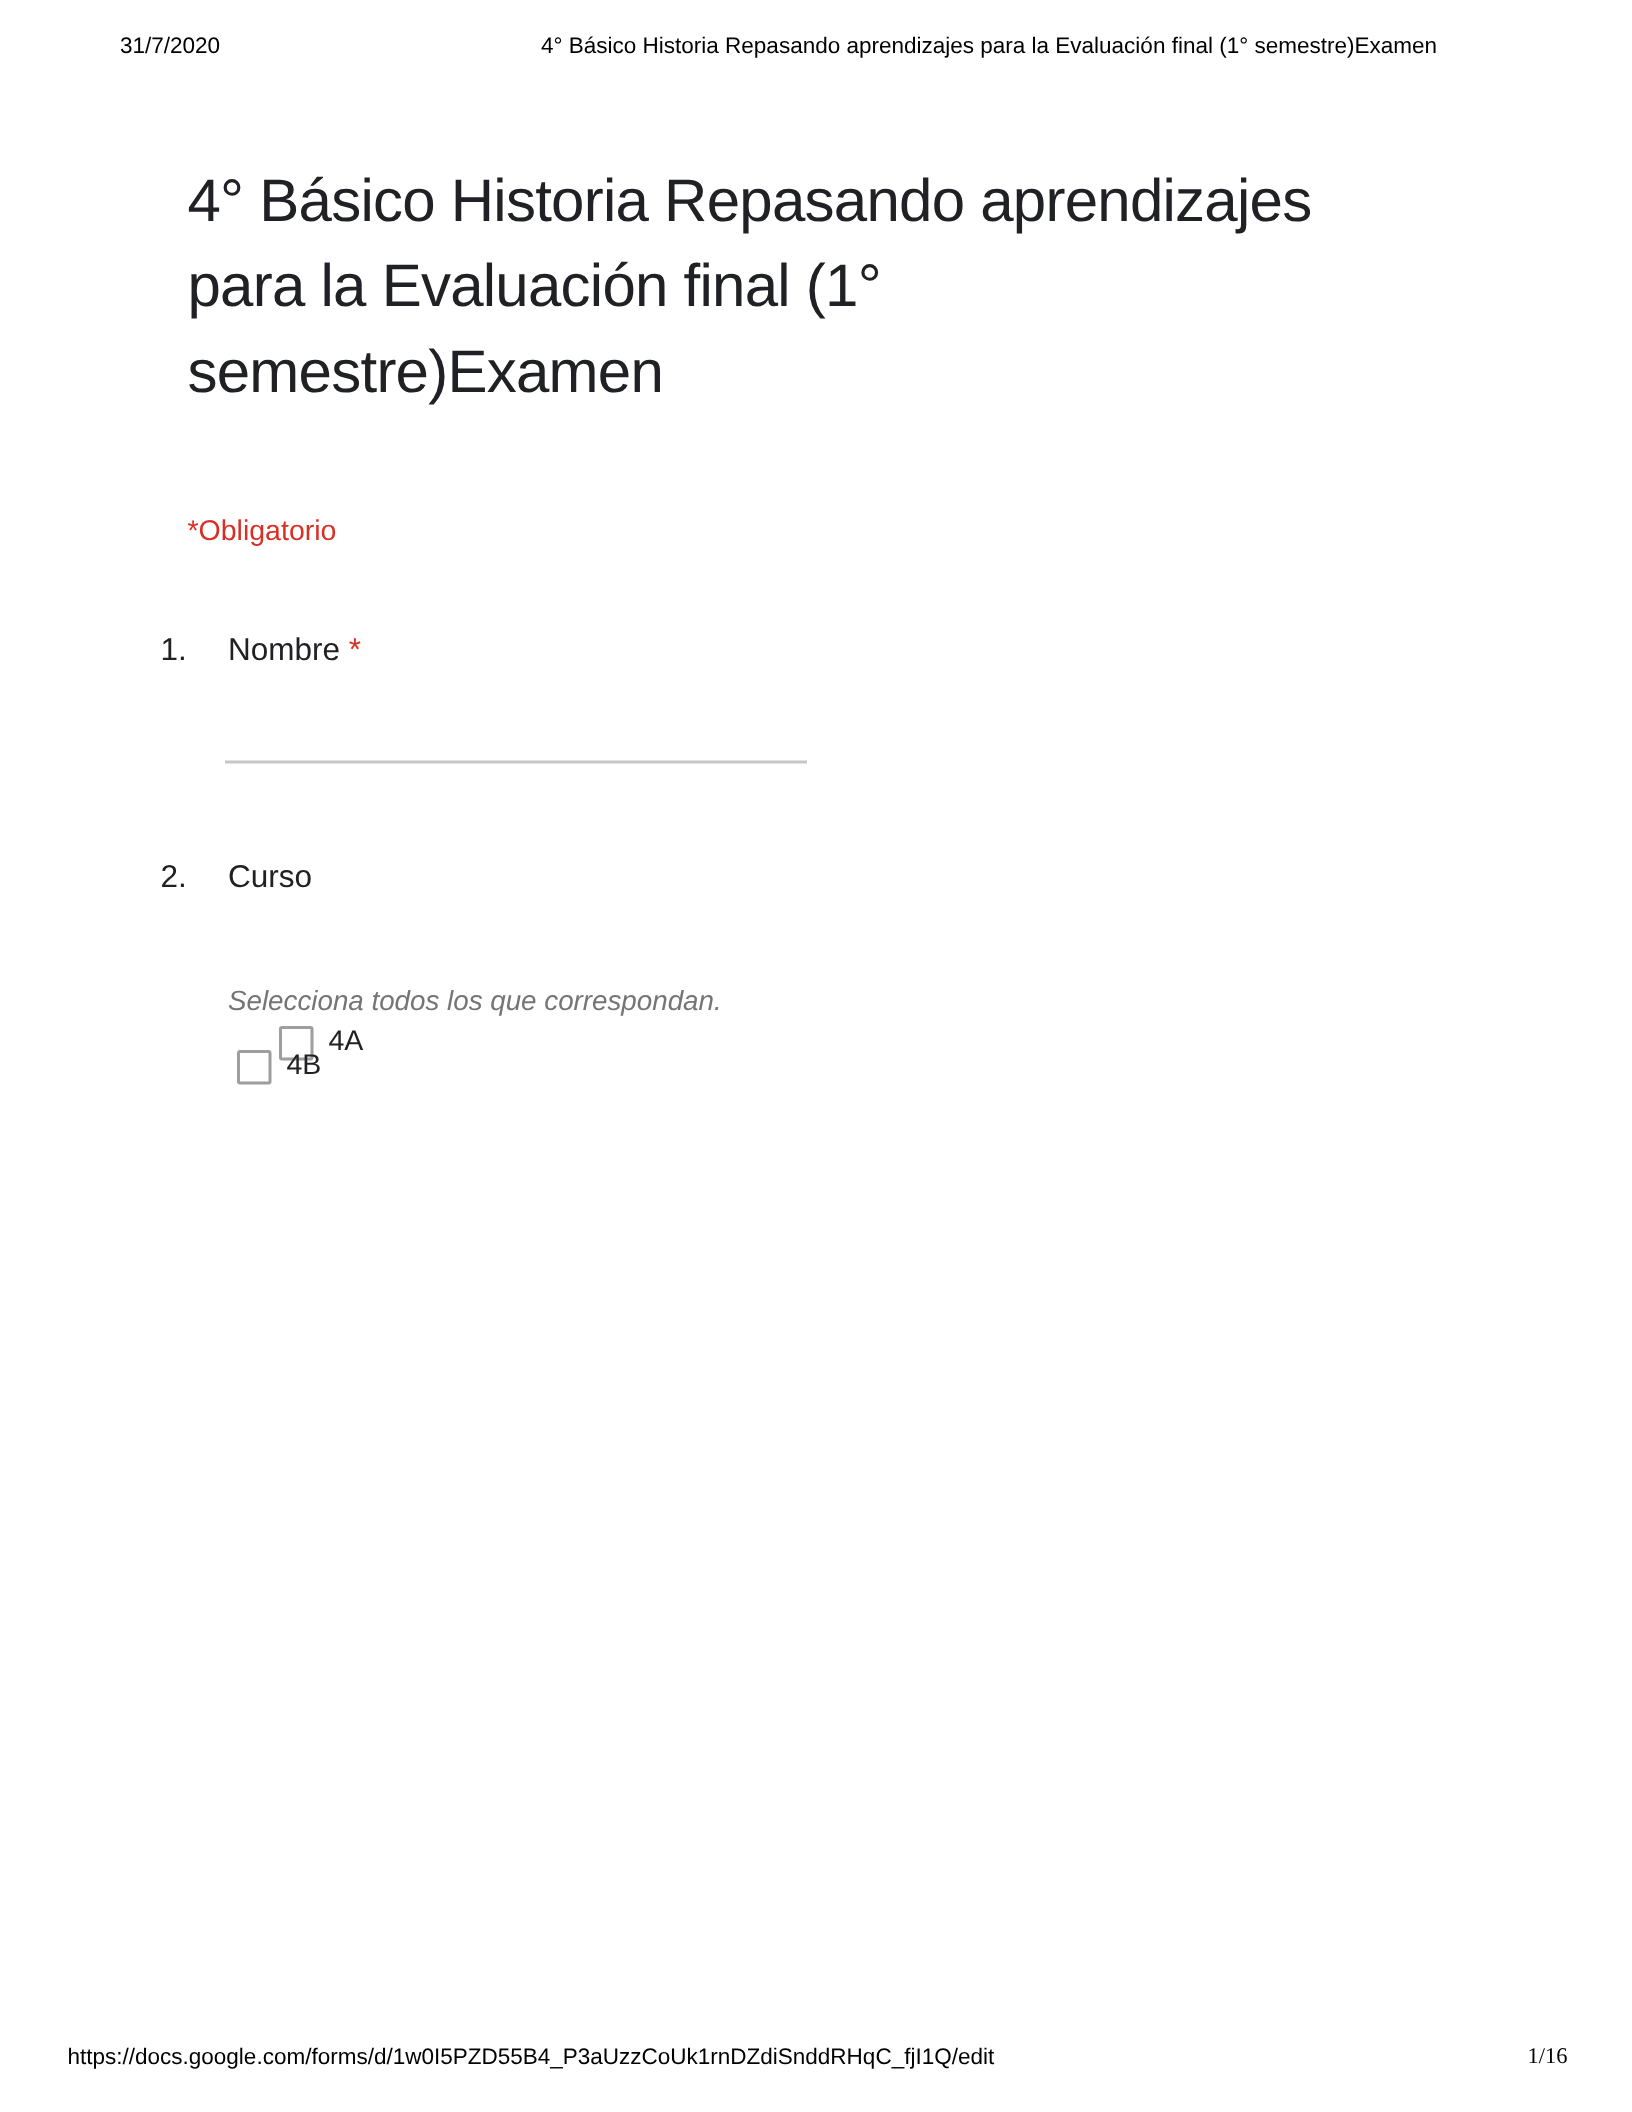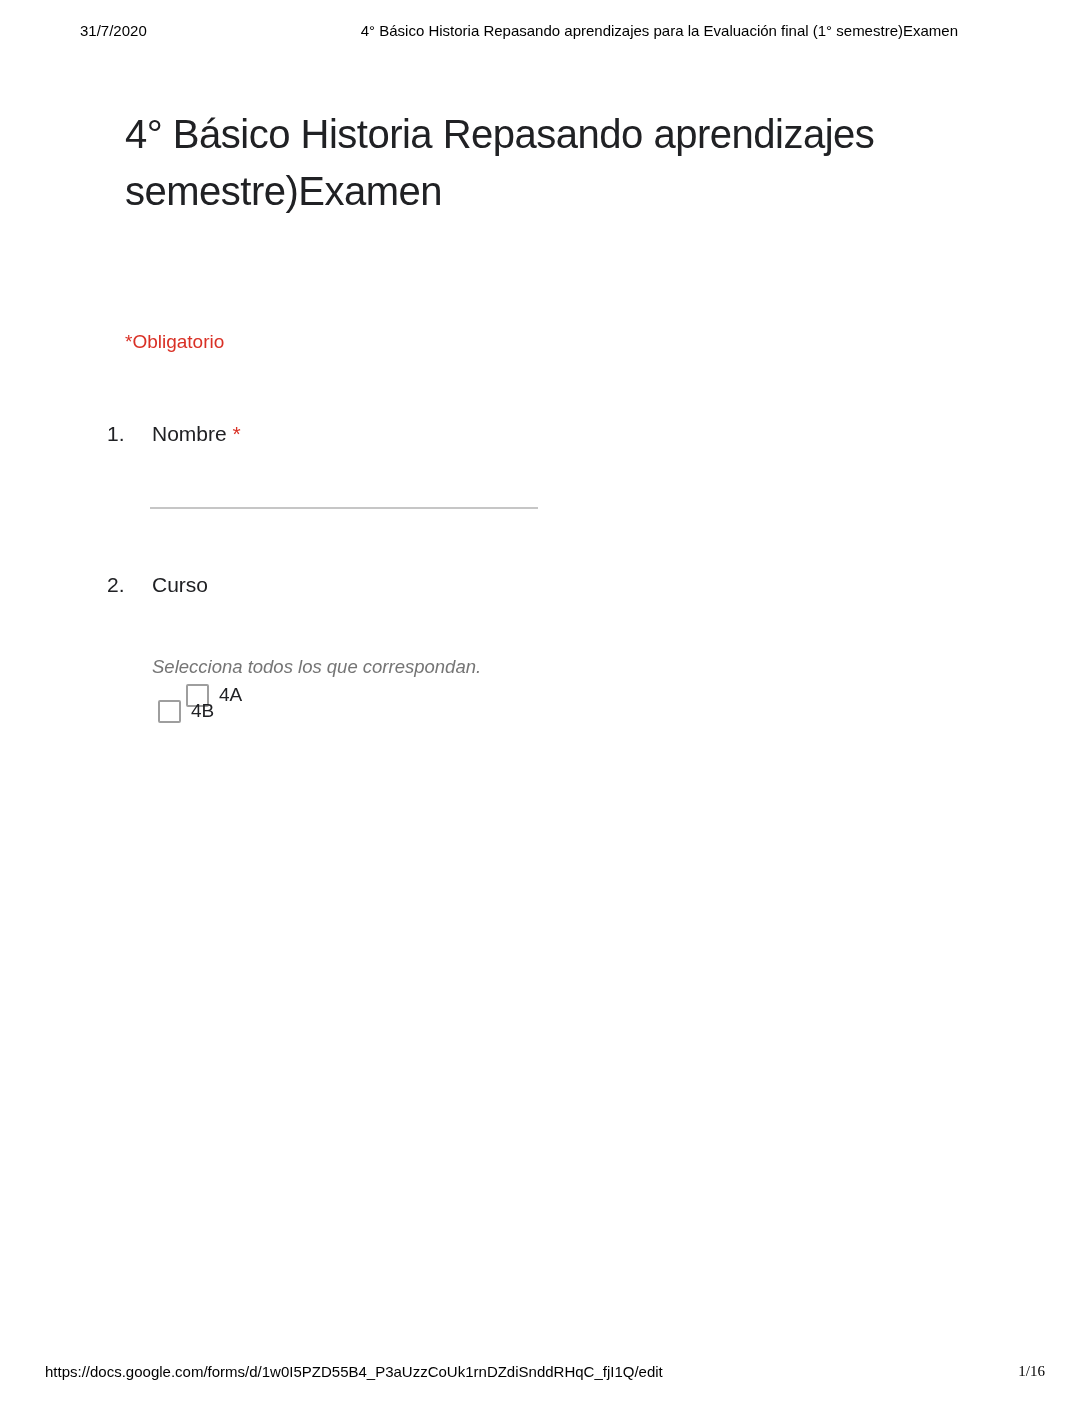--- a/index.html
+++ b/index.html
@@ -48,21 +48,21 @@
   }
   .form-description {
     position: absolute;
     top: 280px; left: 125px; width: 880px;
     font-size: 19px;
     line-height: 28px;
     color: #202124;
   }
   .required-note {
     position: absolute;
-    top: 331px; left: 125px;
+    top: 344px; left: 125px;
     font-size: 19px;
     color: #d93025;
   }
 
   
   .q-number {
     position: absolute;
     left: 107px;
     font-size: 21px;
     color: #202124;
@@ -136,20 +136,21 @@
 </head>
 <body>
 
 <div class="page">
 
   <div class="print-date">31/7/2020</div>
   <div class="print-head-title">4° Básico Historia Repasando aprendizajes para la Evaluación final (1° semestre)Examen</div>
 
   <div class="form-title">
     <div>4° Básico Historia Repasando aprendizajes</div>
+    <div>para la Evaluación final (1°</div>
     <div>semestre)Examen</div>
   </div>
 
 
   <div class="required-note">*Obligatorio</div>
 
   <div class="q-number q1-number">1.</div>
   <div class="q-label q1-label">
     <span>Nombre</span>
     <span class="required-star">*</span>

